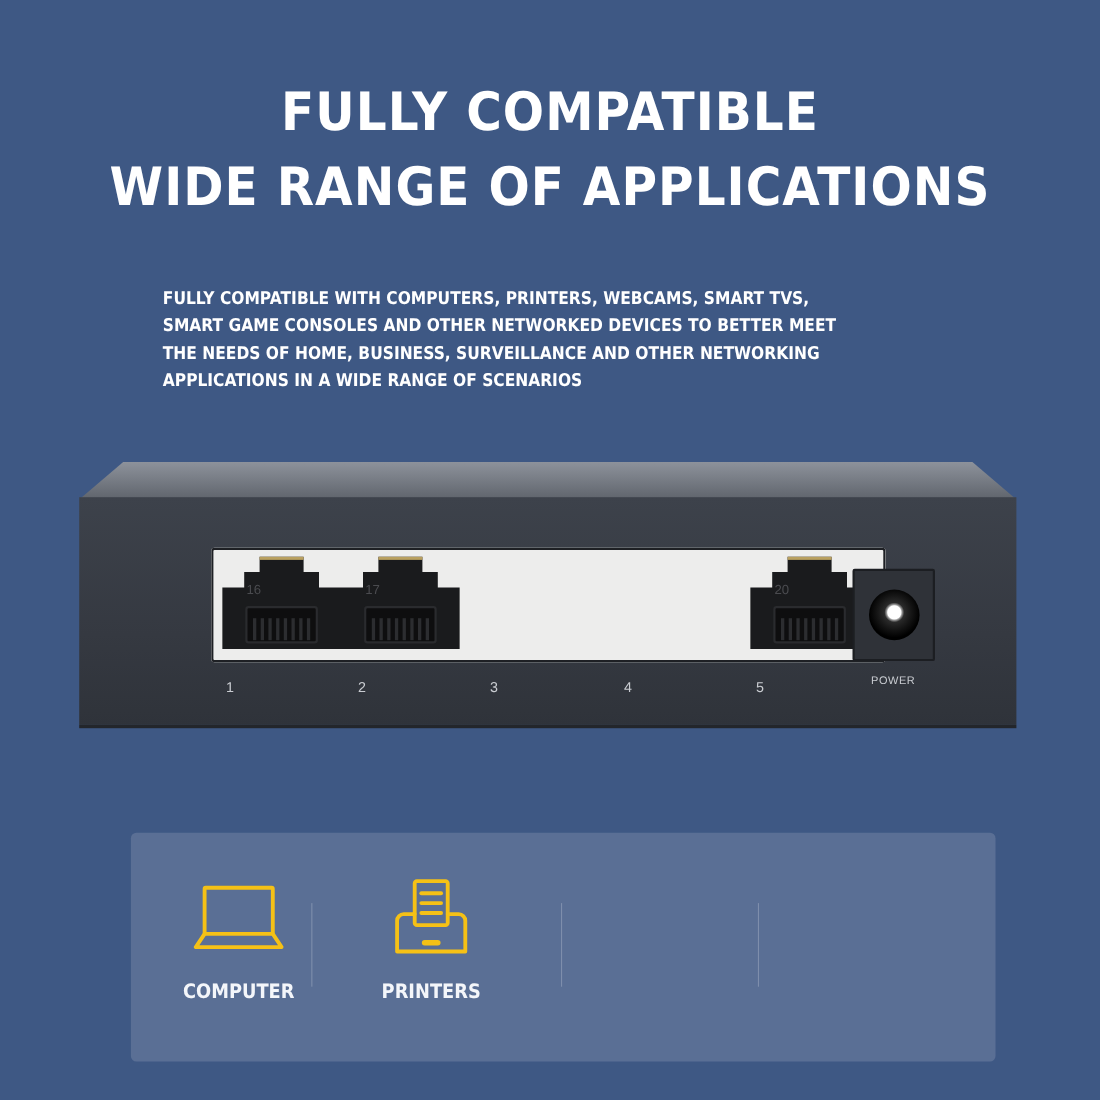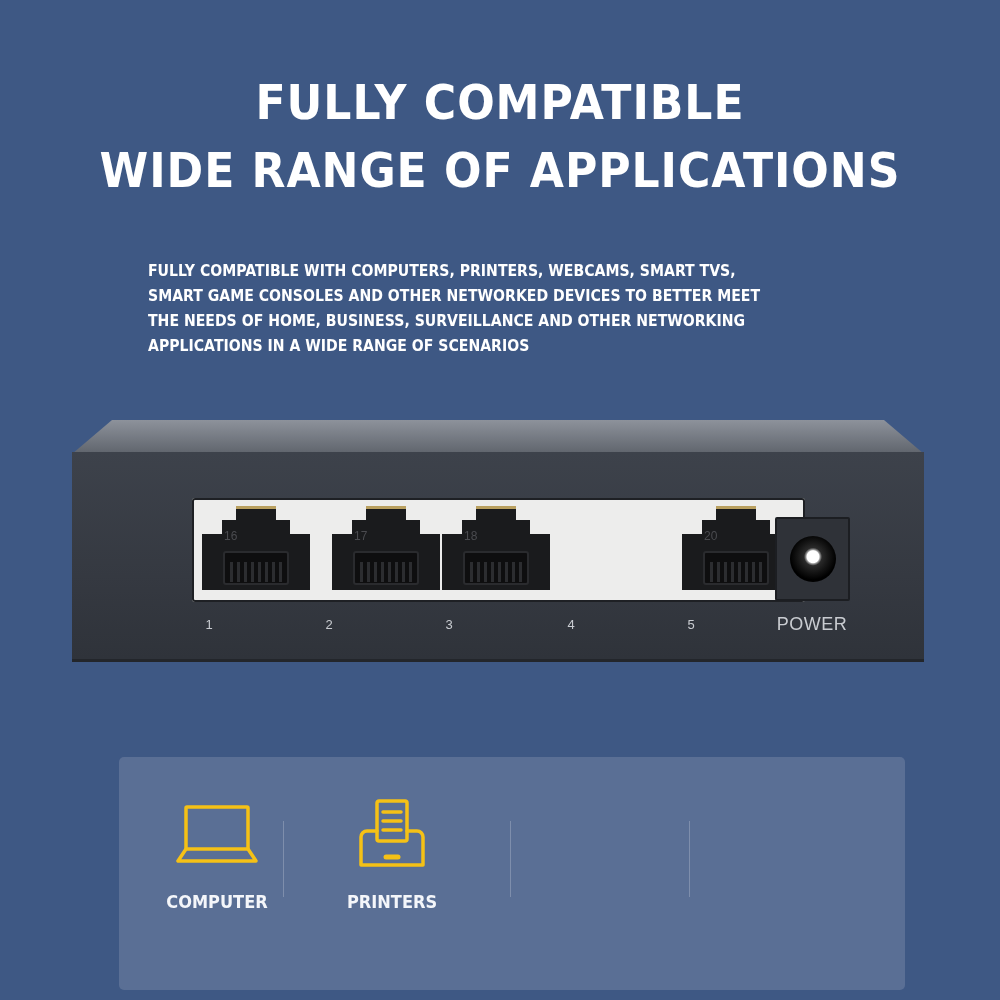--- a/index.html
+++ b/index.html
@@ -61,26 +61,26 @@
     position: absolute; left: 703px; top: 65px; width: 75px; height: 84px;
     background: #2f3238; border: 2px solid #1c1e22; border-radius: 2px;
   }
   .power-jack {
     position: absolute; left: 13px; top: 17px; width: 46px; height: 46px;
     border-radius: 50%;
     background: radial-gradient(circle at 50% 45%, #ffffff 0 6px, #9c9c9c 7px, #2a2a2a 9px, #141414 16px, #000 23px);
   }
   .power-label {
     position: absolute; left: 700px; top: 162px; width: 80px; text-align: center;
-    font-size: 18px; color: #c9ccd1; letter-spacing: 0.5px;
+    font-size: 10px; color: #c9ccd1; letter-spacing: 0.5px;
   }
 
   
   .apps {
-    position: absolute; left: 119px; top: 757px; width: 786px; height: 233px;
+    position: absolute; left: 119px; top: 757px; width: 786px; height: 208px;
     background: #5a6f95;
     border-radius: 5px;
   }
   .app {
     position: absolute; top: 0; width: 196px; height: 208px;
   }
   .app-icon {
     position: absolute; left: 50%; top: 42px; transform: translateX(-50%);
     width: 90px; height: 70px;
   }
@@ -135,54 +135,36 @@
               <rect x="42" y="56" width="3" height="20"></rect>
               <rect x="49" y="56" width="3" height="20"></rect>
               <rect x="56" y="56" width="3" height="20"></rect>
               <rect x="63" y="56" width="3" height="20"></rect>
               <rect x="70" y="56" width="3" height="20"></rect>
               <rect x="77" y="56" width="3" height="20"></rect>
             </g>
           <text x="22" y="34" font-size="12" fill="#4a4b4f" font-family="Liberation Sans, sans-serif">16</text>
         </svg>
       </div>
-      <div class="port" style="left:140px">
+      <div class="port" style="left:118px">
         <svg viewBox="0 0 108 84">
           <path d="M34 0 H74 V14 H88 V28 H108 V84 H0 V28 H20 V14 H34 Z" fill="#1a1b1d"></path>
           <rect x="34" y="0" width="40" height="3" fill="#b9a060"></rect>
           <rect x="22" y="46" width="64" height="32" rx="2" fill="#0e0e0f" stroke="#2a2b2e" stroke-width="2"></rect>
           <g fill="#2c2d30">
               <rect x="28" y="56" width="3" height="20"></rect>
               <rect x="35" y="56" width="3" height="20"></rect>
               <rect x="42" y="56" width="3" height="20"></rect>
               <rect x="49" y="56" width="3" height="20"></rect>
               <rect x="56" y="56" width="3" height="20"></rect>
               <rect x="63" y="56" width="3" height="20"></rect>
               <rect x="70" y="56" width="3" height="20"></rect>
               <rect x="77" y="56" width="3" height="20"></rect>
             </g>
           <text x="22" y="34" font-size="12" fill="#4a4b4f" font-family="Liberation Sans, sans-serif">17</text>
-        </svg>
-      </div>
-      <div class="port" style="left:250px">
-        <svg viewBox="0 0 108 84">
-          <path d="M34 0 H74 V14 H88 V28 H108 V84 H0 V28 H20 V14 H34 Z" fill="#1a1b1d"></path>
-          <rect x="34" y="0" width="40" height="3" fill="#b9a060"></rect>
-          <rect x="22" y="46" width="64" height="32" rx="2" fill="#0e0e0f" stroke="#2a2b2e" stroke-width="2"></rect>
-          <g fill="#2c2d30">
-              <rect x="28" y="56" width="3" height="20"></rect>
-              <rect x="35" y="56" width="3" height="20"></rect>
-              <rect x="42" y="56" width="3" height="20"></rect>
-              <rect x="49" y="56" width="3" height="20"></rect>
-              <rect x="56" y="56" width="3" height="20"></rect>
-              <rect x="63" y="56" width="3" height="20"></rect>
-              <rect x="70" y="56" width="3" height="20"></rect>
-              <rect x="77" y="56" width="3" height="20"></rect>
-            </g>
-          <text x="22" y="34" font-size="12" fill="#4a4b4f" font-family="Liberation Sans, sans-serif">18</text>
         </svg>
       </div>
       <div class="port" style="left:490px">
         <svg viewBox="0 0 108 84">
           <path d="M34 0 H74 V14 H88 V28 H108 V84 H0 V28 H20 V14 H34 Z" fill="#1a1b1d"></path>
           <rect x="34" y="0" width="40" height="3" fill="#b9a060"></rect>
           <rect x="22" y="46" width="64" height="32" rx="2" fill="#0e0e0f" stroke="#2a2b2e" stroke-width="2"></rect>
           <g fill="#2c2d30">
               <rect x="28" y="56" width="3" height="20"></rect>
               <rect x="35" y="56" width="3" height="20"></rect>

